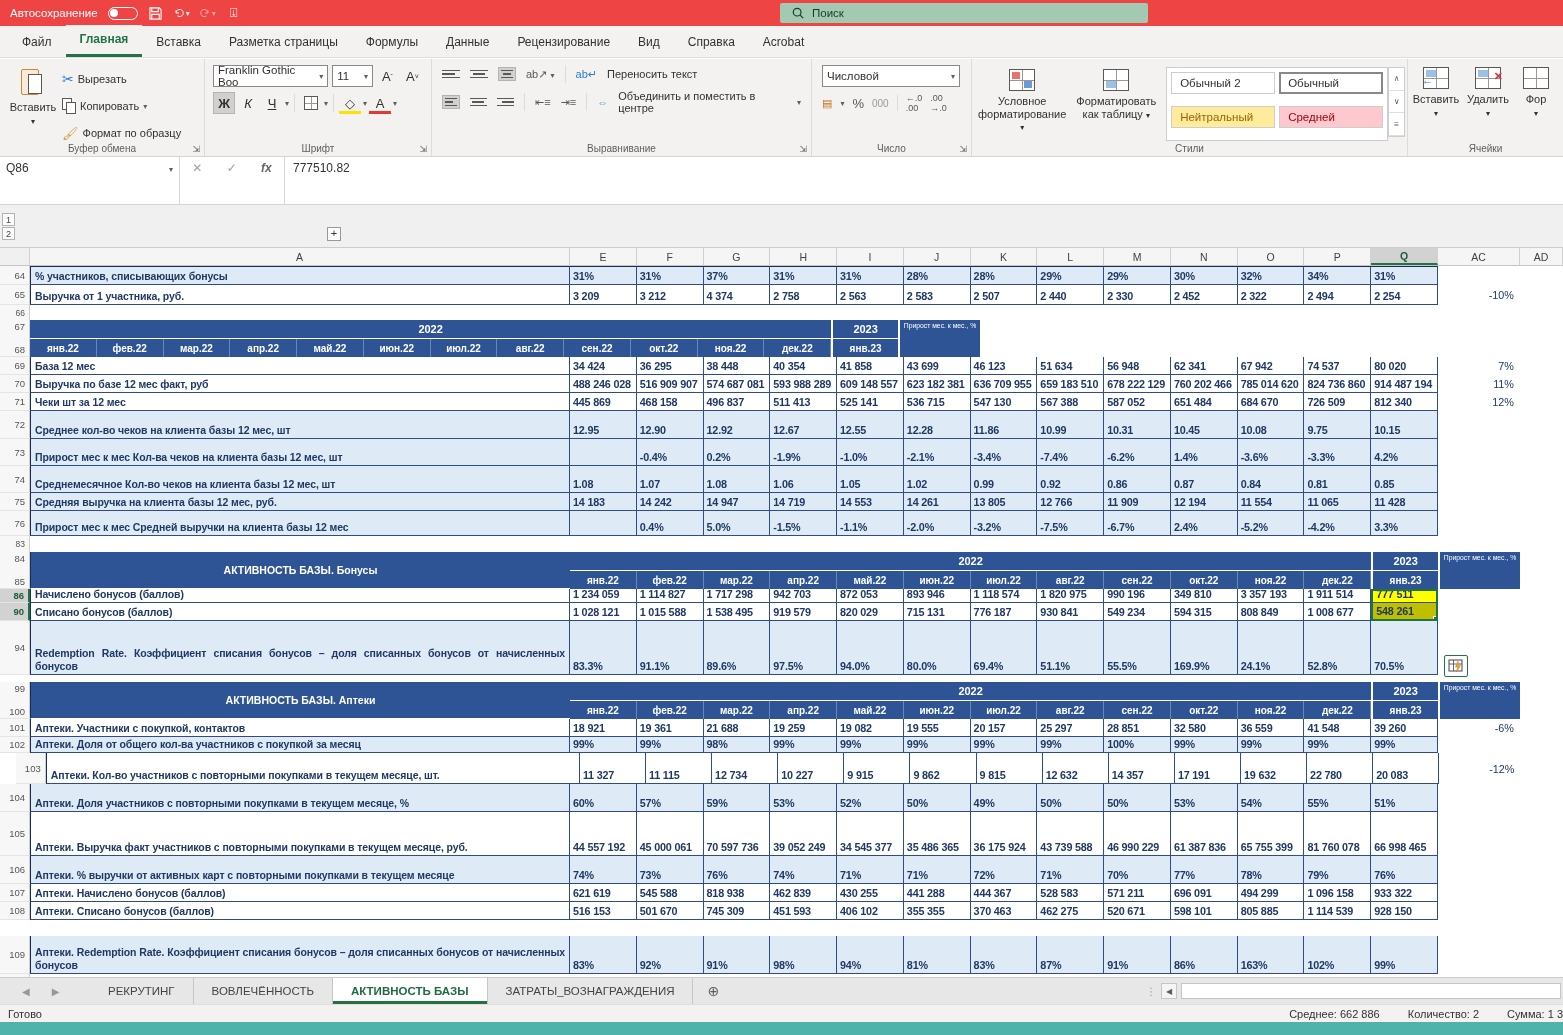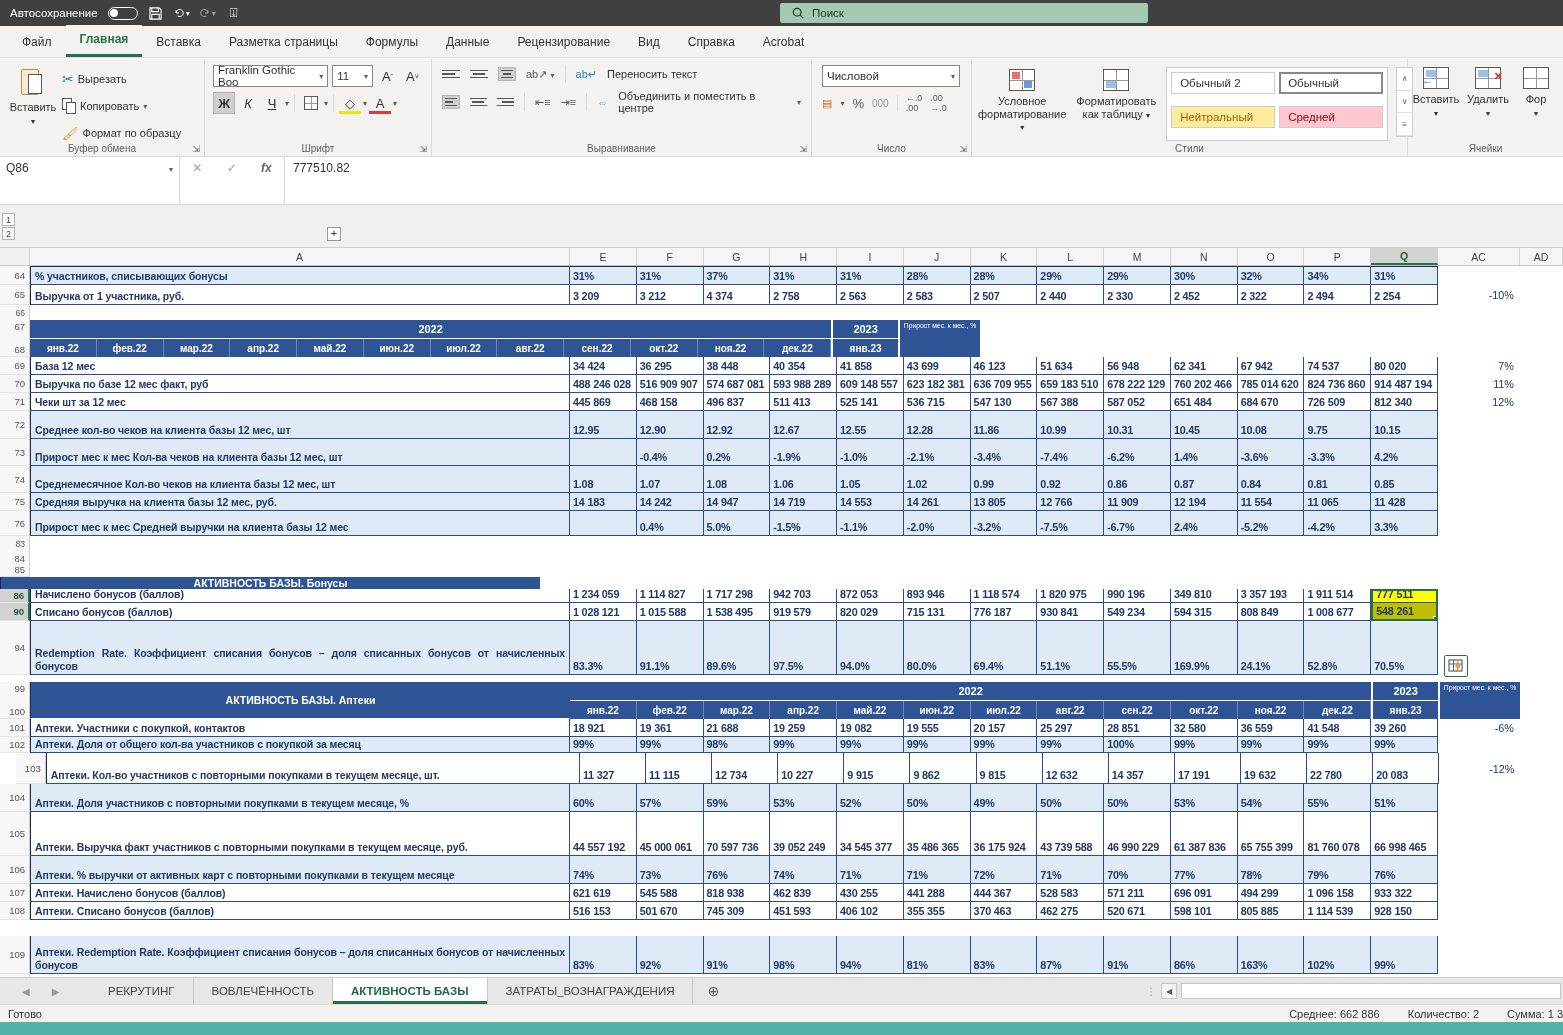--- a/index.html
+++ b/index.html
@@ -1,20 +1,20 @@
 <!DOCTYPE html>
 <html><head>
 <meta charset="utf-8">
 <style>
   html,body{margin:0;padding:0;background:#888;}
   *{box-sizing:border-box;font-family:"Liberation Sans",sans-serif;}
   #app{position:relative;width:1563px;height:1035px;background:#fff;overflow:hidden;}
 
   
-  .titlebar{position:absolute;left:0;top:0;width:100%;height:26px;background:#404040;display:flex;align-items:center;color:#fff;font-size:11.5px;}
+  .titlebar{position:absolute;left:0;top:0;width:100%;height:26px;background:#ef4444;display:flex;align-items:center;color:#fff;font-size:11.5px;}
   .tb-left{display:flex;align-items:center;gap:10px;padding-left:10px;}
   .toggle{width:30px;height:13px;border:1.5px solid #fff;border-radius:8px;position:relative;}
   .toggle .knob{position:absolute;left:1px;top:1px;width:8px;height:8px;border-radius:50%;background:#fff;}
   .qat-icon{width:16px;height:16px;display:flex;align-items:center;justify-content:center;color:#fff;font-size:13px;}
   .qat-dim{opacity:.55;}
   .caret{font-size:8px;margin-left:2px;opacity:.9;}
   .tb-title{position:absolute;left:835px;top:0;height:26px;display:flex;align-items:center;font-size:12px;white-space:nowrap;}
   .searchbox{position:absolute;left:780px;top:3px;width:368px;height:20px;background:#a3c9b2;border-radius:2px;display:flex;align-items:center;gap:8px;padding-left:12px;color:#173b27;font-size:11.5px;}
 
   
@@ -341,21 +341,21 @@
               <span class="cfm2"></span>
             </span>
           <div class="lbl"><span>Условное форматирование</span> <span style="font-size:8px;">▾</span></div>
         </div>
         <div class="bigbtn" style="width:92px;">
           <span class="mini-grid">
               <span class="fmt-b"></span>
             </span>
           <div class="lbl"><span>Форматировать как таблицу</span> <span style="font-size:8px;">▾</span></div>
         </div>
-        <div style="display:flex;gap:8px;padding-top:4px;">
+        <div style="display:flex;gap:0;padding-top:4px;">
           <div style="display:grid;grid-template-columns:104px 104px;gap:4px;border:1px solid #cfcdcb;background:#fff;padding:4px;">
             <div class="styletile">Обычный 2</div>
             <div class="styletile tile-sel">Обычный</div>
             <div class="styletile tile-neutral">Нейтральный</div>
             <div class="styletile tile-bad">Средней</div>
           </div>
           <div class="gallery-scroll" style="height:70px;">
             <div>∧</div>
             <div>∨</div>
             <div>≡</div>
@@ -660,21 +660,21 @@
           <div class="cv">-5.2%</div>
           <div class="cv">-4.2%</div>
           <div class="cv">3.3%</div>
           <div class="gr"></div>
           <div class="adc"></div>
         </div>
         <div class="g-row gaprow" style="height: 16px;">
           <div class="rn" style="font-size: 8.5px;">83</div>
           <div class="gapfill"></div>
         </div>
-        <div class="g-row" style="height: 37px; flex-direction: column;">
+        <div class="g-row" style="height: 37px;">
           <div class="rn rn2">
             <span>84</span>
             <span>85</span>
           </div>
           <div class="sec-title">АКТИВНОСТЬ БАЗЫ. Бонусы</div>
           <div class="mcol">
             <div class="yband">
               <div class="yleft">2022</div>
               <div class="ygap"></div>
               <div class="yright">2023</div>

